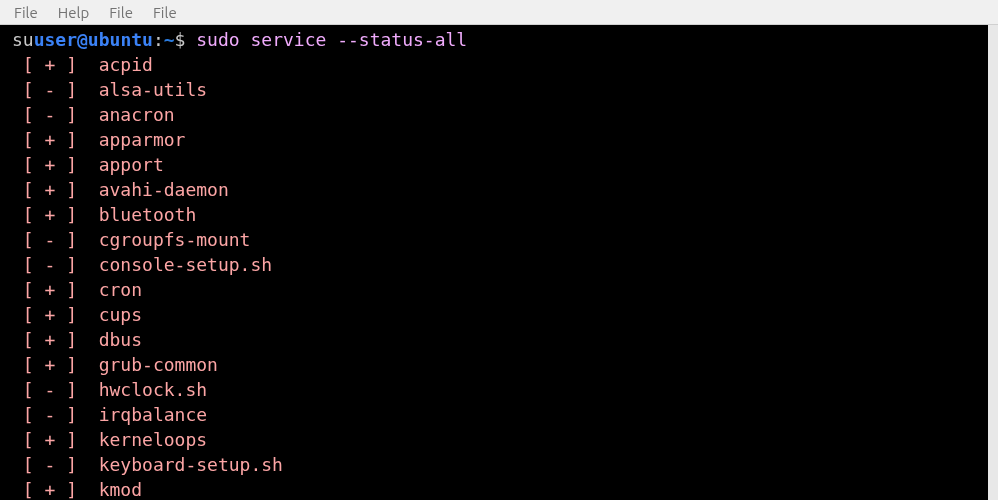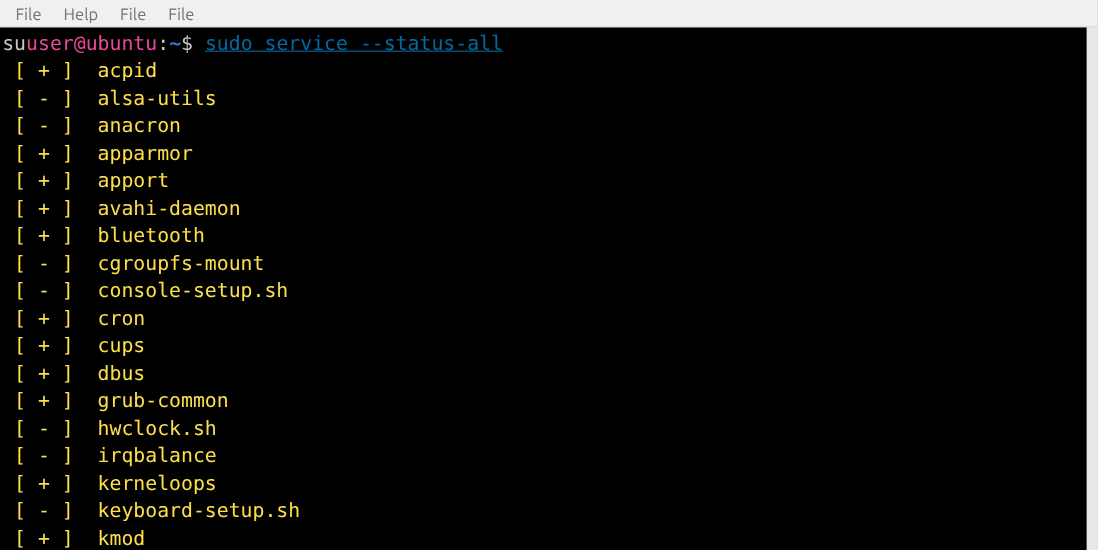--- a/index.html
+++ b/index.html
@@ -28,51 +28,50 @@
     }
     .menubar .menu-item {
       padding: 2px 10px;
       cursor: default;
     }
     .terminal {
       background: #000;
       color: #c8c8c8;
       width: 988px;
       height: 475px;
-      padding: 2px 0 0 2px;
+      padding: 2px 0 0 12px;
       line-height: 25px;
       white-space: pre;
       overflow: hidden;
     }
     .prompt-line {
       display: flex;
     }
     .su-prefix {
       color: #c8c8c8;
     }
     .userhost {
-      color: #ec4899;
-      font-weight: normal;
+      color: #3b82f6;
+      font-weight: bold;
     }
     .colon {
       color: #c8c8c8;
     }
     .path {
       color: #2a7bde;
       font-weight: bold;
     }
     .dollar {
       color: #c8c8c8;
     }
     .command {
-      color: #0369a1;
-      text-decoration: underline;
+      color: #f0abfc;
     }
     .service-line {
-      color: #fde047;
+      color: #fca5a5;
     }
     .scrollbar {
       position: absolute;
       right: 0;
       top: 25px;
       width: 10px;
       height: 475px;
       background: #e8e8e8;
     }
   </style>

